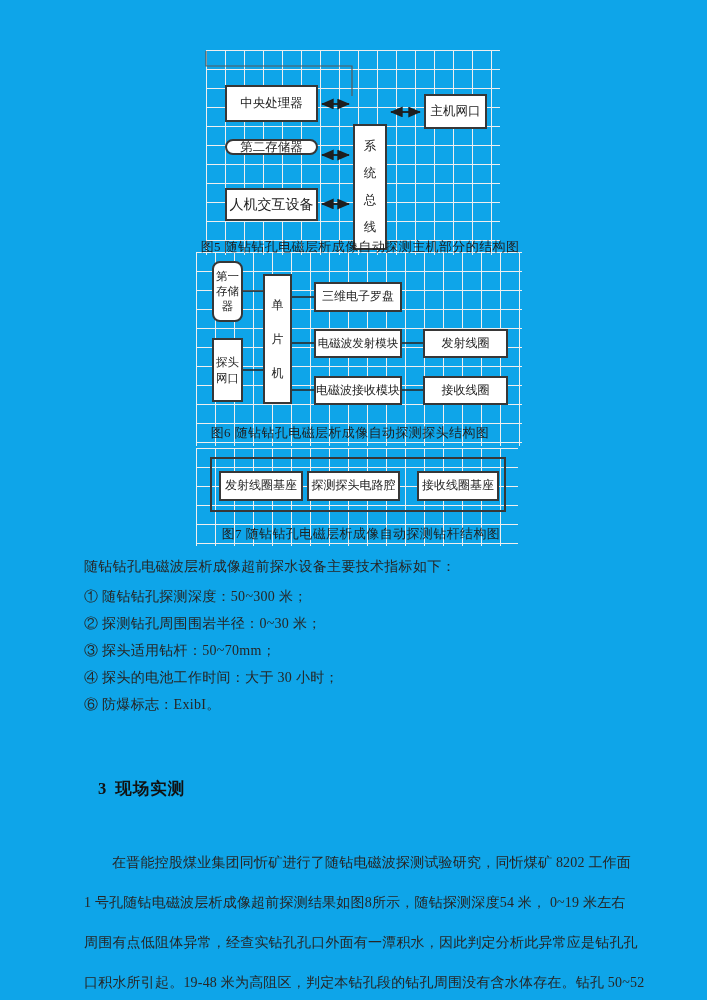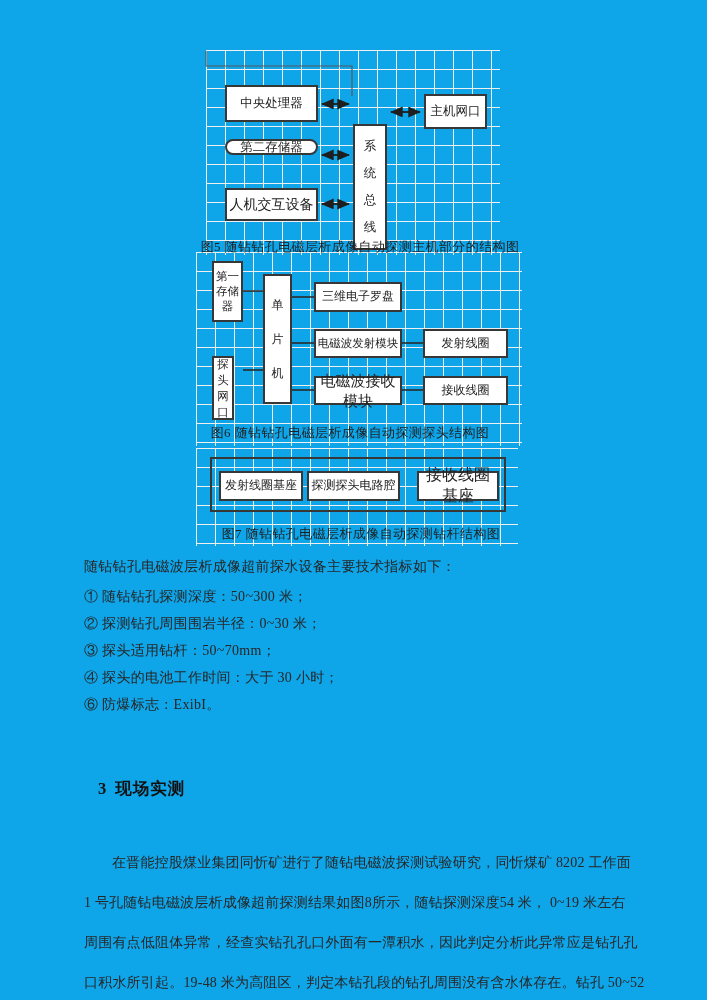--- a/index.html
+++ b/index.html
@@ -62,36 +62,36 @@
 
   <div class="dbox" style="left:225px;top:85px;width:93px;height:37px;font-size:12.5px;">中央处理器</div>
   <div class="dbox" style="left:225px;top:139px;width:93px;height:16px;font-size:12.5px;border-radius:9px;">第二存储器</div>
   <div class="dbox" style="left:225px;top:188px;width:93px;height:33px;font-size:14px;">人机交互设备</div>
   <div class="dbox" style="left:353px;top:96px;width:34px;height:126px;font-size:12.5px;
        padding:0 8px;line-height:27px;margin-top:28px;">系统总线</div>
   <div class="dbox" style="left:424px;top:94px;width:63px;height:35px;font-size:12.5px;">主机网口</div>
   <div class="caption" style="left:180px;top:238px;">图5 随钻钻孔电磁层析成像自动探测主机部分的结构图</div>
 
   <div class="dbox" style="left:212px;top:261px;width:31px;height:61px;font-size:11.5px;
-       line-height:15px;padding:0 1px;">第一存储器</div>
-  <div class="dbox" style="left:212px;top:356px;width:22px;height:64px;font-size:11.5px;
+       line-height:15px;padding:0 1px;border-radius:8px;">第一存储器</div>
+  <div class="dbox" style="left:212px;top:338px;width:31px;height:64px;font-size:11.5px;
        line-height:16px;padding:12px 1px;">探头网口</div>
   <div class="dbox" style="left:263px;top:274px;width:29px;height:130px;font-size:12px;
        line-height:34px;padding:16px 6px;">单片机</div>
   <div class="dbox" style="left:314px;top:282px;width:88px;height:30px;font-size:12px;">三维电子罗盘</div>
   <div class="dbox" style="left:314px;top:329px;width:88px;height:29px;font-size:11.5px;">电磁波发射模块</div>
   <div class="dbox" style="left:423px;top:329px;width:85px;height:29px;font-size:12px;">发射线圈</div>
-  <div class="dbox" style="left:314px;top:376px;width:88px;height:29px;font-size:15px;">电磁波接收模块</div>
+  <div class="dbox" style="left:314px;top:376px;width:88px;height:29px;font-size:12px;">电磁波接收模块</div>
   <div class="dbox" style="left:423px;top:376px;width:85px;height:29px;font-size:12px;">接收线圈</div>
   <div class="caption" style="left:170px;top:424px;">图6 随钻钻孔电磁层析成像自动探测探头结构图</div>
 
   <div class="outerbox" style="left:210px;top:457px;width:296px;height:55px;"></div>
   <div class="dbox" style="left:219px;top:471px;width:84px;height:30px;font-size:12px;">发射线圈基座</div>
   <div class="dbox" style="left:307px;top:471px;width:93px;height:30px;font-size:12px;">探测探头电路腔</div>
-  <div class="dbox" style="left:417px;top:471px;width:82px;height:30px;font-size:16px;">接收线圈基座</div>
+  <div class="dbox" style="left:417px;top:471px;width:82px;height:30px;font-size:12px;">接收线圈基座</div>
   <div class="caption" style="left:181px;top:525px;">图7 随钻钻孔电磁层析成像自动探测钻杆结构图</div>
 
   <div class="intro">随钻钻孔电磁波层析成像超前探水设备主要技术指标如下：</div>
   <div class="speclist">
     <div class="spec-item">① 随钻钻孔探测深度：50~300 米；</div>
     <div class="spec-item">② 探测钻孔周围围岩半径：0~30 米；</div>
     <div class="spec-item">③ 探头适用钻杆：50~70mm；</div>
     <div class="spec-item">④ 探头的电池工作时间：大于 30 小时；</div>
     <div class="spec-item">⑥ 防爆标志：ExibI。</div>
   </div>

